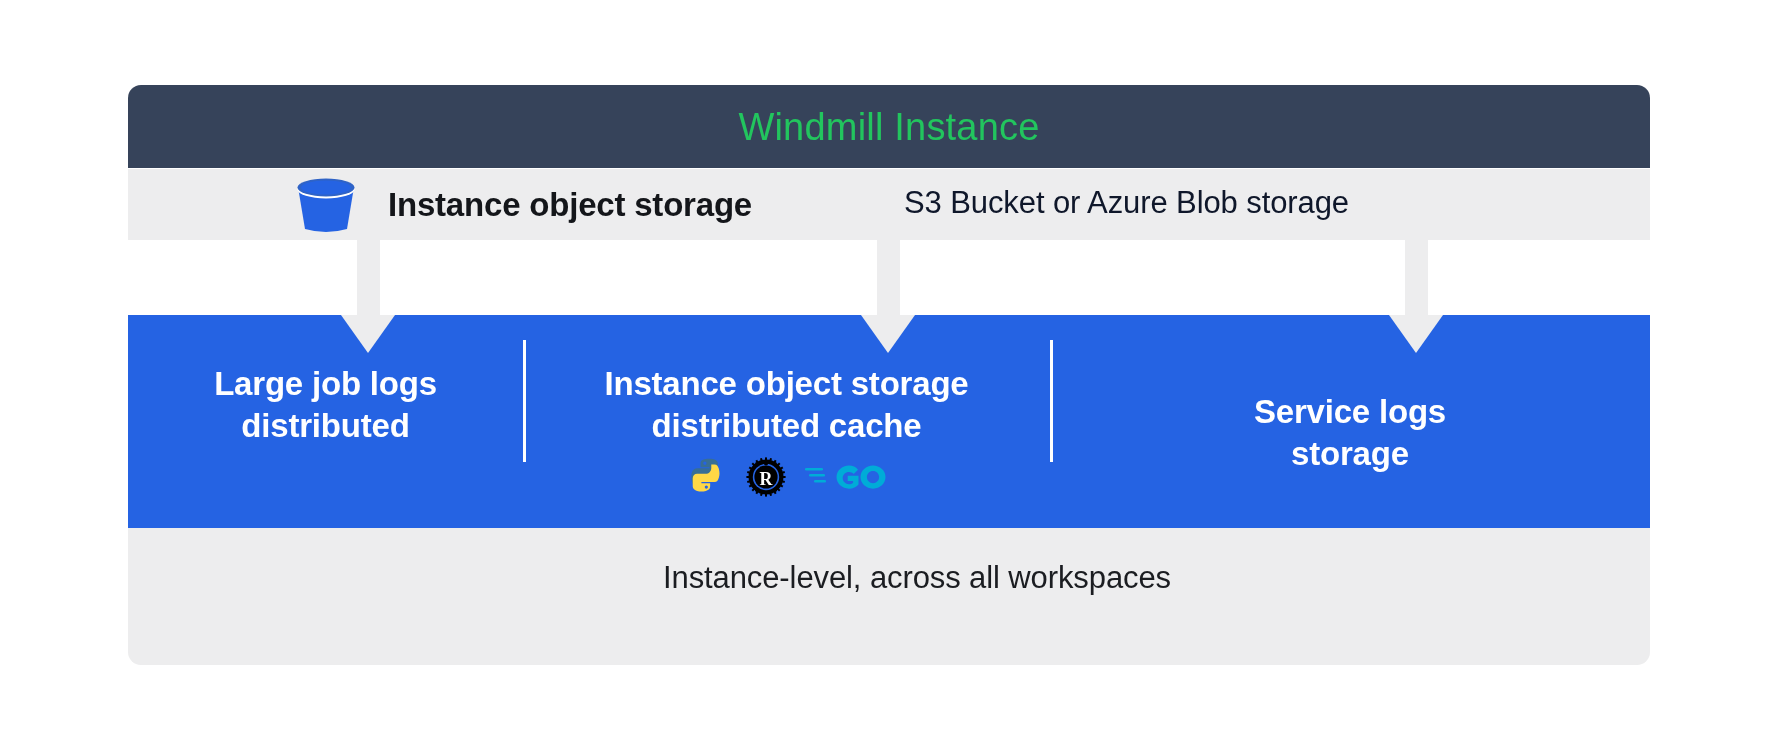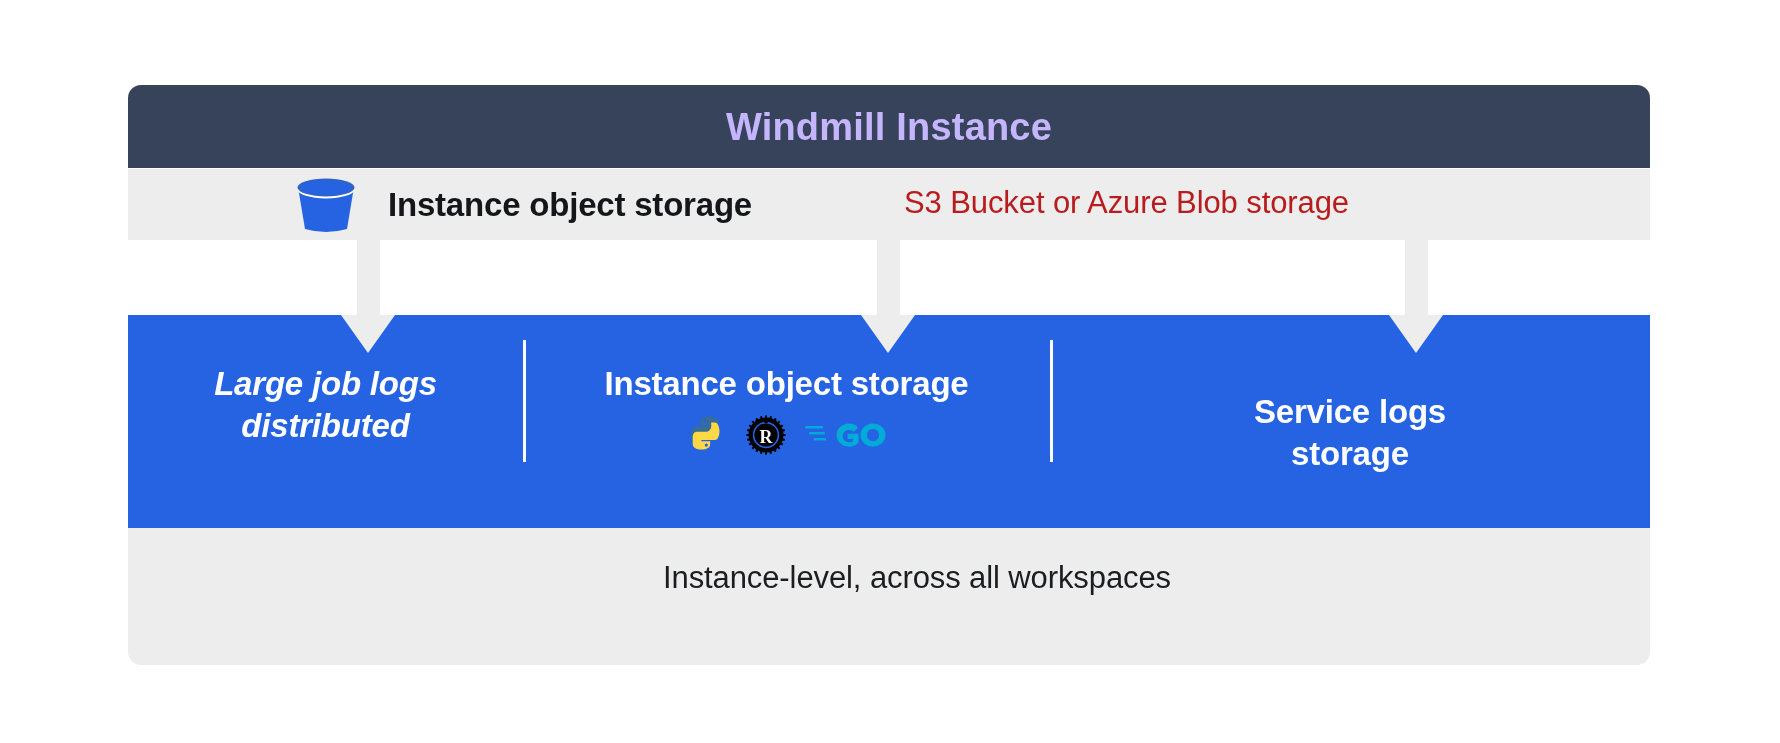--- a/index.html
+++ b/index.html
@@ -39,23 +39,23 @@
     left: 0;
     top: 0;
     width: 100%;
     height: 83px;
     background: #36435a;
     display: flex;
     align-items: center;
     justify-content: center;
   }
   .header-title {
-    color: #c4b5fd;
+    color: #22c55e;
     font-size: 38px;
-    font-weight: bold;
+    font-weight: normal;
     letter-spacing: 0.2px;
     line-height: 1;
   }
 
   
   .storage-band {
     position: absolute;
     left: 0;
     top: 84px;
     width: 100%;
@@ -85,21 +85,21 @@
   }
   .storage-sub {
     position: absolute;
     left: 776px;
     top: 0;
     height: 67px;
     display: flex;
     align-items: center;
     font-size: 31px;
     font-weight: normal;
-    color: #b91c1c;
+    color: #0f172a;
     letter-spacing: -0.1px;
   }
 
   
   .connector-gap {
     position: absolute;
     left: 0;
     top: 155px;
     width: 100%;
     height: 75px;
@@ -135,21 +135,21 @@
     z-index: 2;
   }
   .col {
     position: relative;
     display: flex;
     flex-direction: column;
     align-items: center;
     justify-content: flex-start;
     box-sizing: border-box;
   }
-  .col-1 { width: 395px; padding-top: 48px; font-style: italic; }
+  .col-1 { width: 395px; padding-top: 48px; }
   .col-2 { width: 527px; padding-top: 48px; }
   .col-3 { width: 600px; padding-top: 76px; }
 
   .divider {
     position: absolute;
     top: 25px;
     width: 3px;
     height: 122px;
     background: #ffffff;
     z-index: 3;
@@ -235,20 +235,21 @@
           <span>Large job logs</span><br>
           <span>distributed</span>
         </div>
       </div>
 
       <div class="divider" style="left:395px;"></div>
 
       <div class="col col-2">
         <div class="col-title">
           <span>Instance object storage</span><br>
+          <span>distributed cache</span>
         </div>
         <div class="lang-row">
           <span class="lang-logo">
             <svg width="40" height="40" viewBox="0 0 40 40" xmlns="http://www.w3.org/2000/svg">
               <path d="M19.6 2.2c-2.1 0-4 .2-5.6.5-4.3.8-5.1 2.4-5.1 5.3v4h10.4v1.3H5.1c-3 0-5.6 1.8-6.5 5.2-.9 3.9-.9 6.3 0 10.4.7 3 2.4 5.2 5.4 5.2h3.5v-4.8c0-3.4 2.9-6.4 6.4-6.4h10.3c2.8 0 5.1-2.3 5.1-5.2V8c0-2.8-2.3-4.9-5.1-5.3-1.8-.3-3.6-.5-5.4-.5zm-5.6 3.2c1.1 0 1.9.9 1.9 1.9S15.1 9.2 14 9.2s-1.9-.9-1.9-1.9.8-1.9 1.9-1.9z" transform="translate(6,0) scale(0.85)" fill="#386e95"></path>
               <path d="M30.9 13.3v4.6c0 3.6-3 6.6-6.4 6.6H14.2c-2.8 0-5.1 2.4-5.1 5.2v9.7c0 2.8 2.4 4.4 5.1 5.2 3.3.9 6.4 1.1 10.3 0 2.6-.7 5.1-2.2 5.1-5.2v-3.9H19.3v-1.3h15.4c3 0 4.1-2.1 5.1-5.2 1.1-3.2 1-6.3 0-10.4-.7-3-2.1-5.2-5.1-5.2h-3.8zm-5.8 24.9c1.1 0 1.9.9 1.9 1.9s-.9 1.9-1.9 1.9-1.9-.9-1.9-1.9.8-1.9 1.9-1.9z" transform="translate(-2,-4) scale(0.85)" fill="#ffd845"></path>
             </svg>
           </span>
           <span class="lang-logo">
             <svg width="40" height="40" viewBox="0 0 40 40" xmlns="http://www.w3.org/2000/svg">

